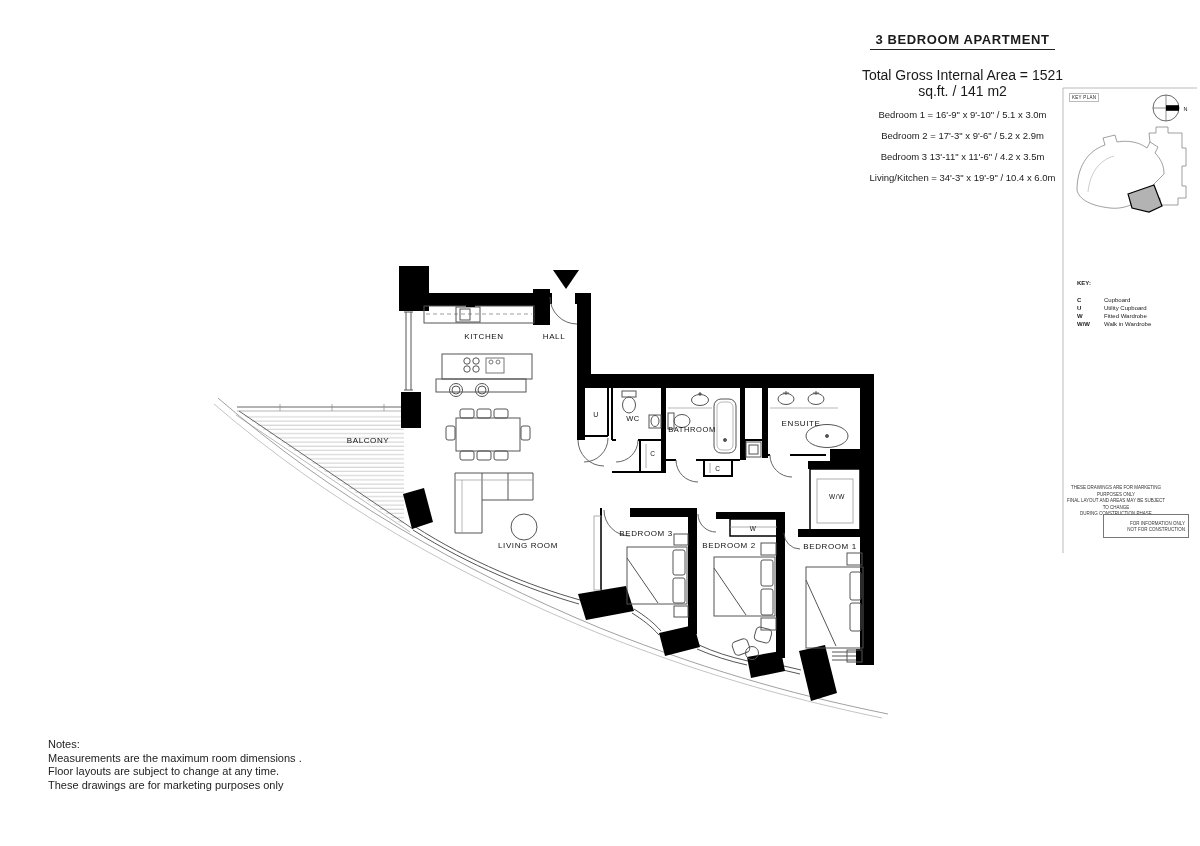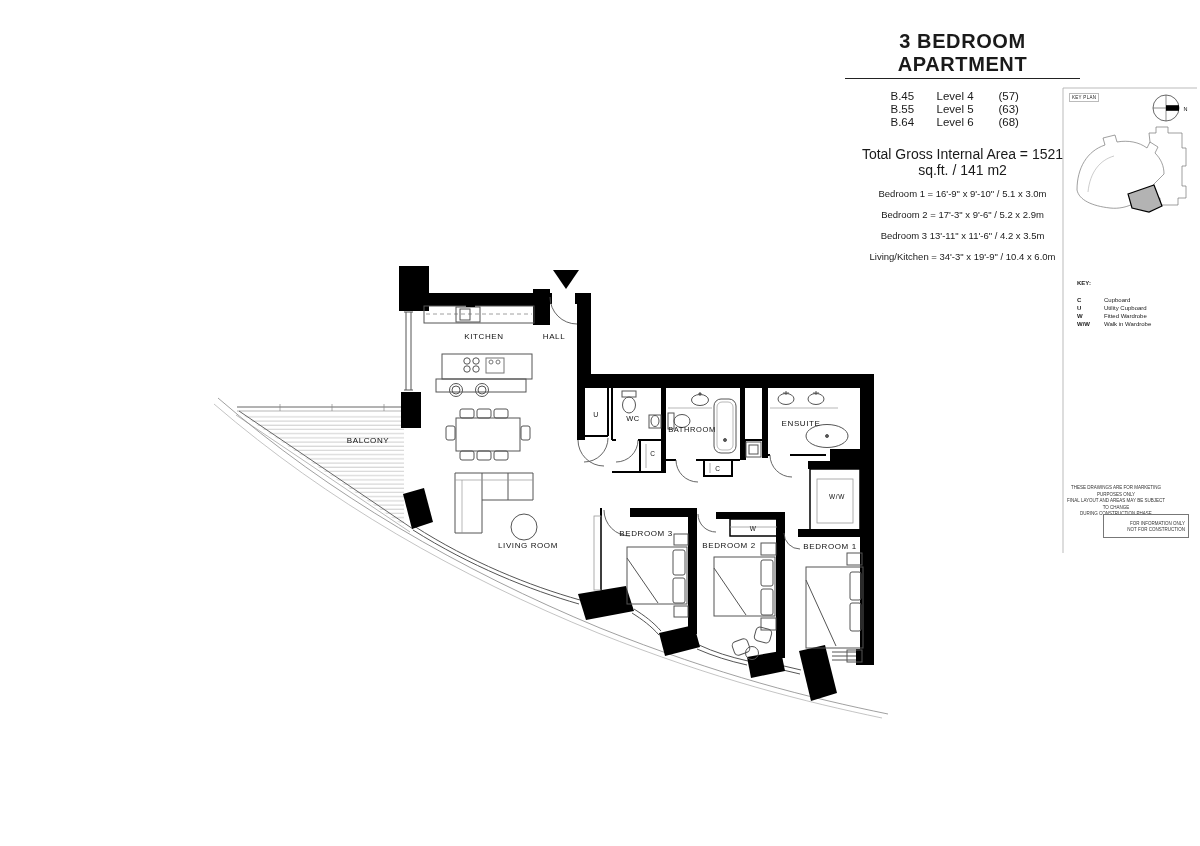--- a/index.html
+++ b/index.html
@@ -3,21 +3,21 @@
 <meta charset="utf-8">
 <style>
   html,body{margin:0;padding:0;background:#fff;}
   .sheet{position:relative;width:1200px;height:846px;background:#ffffff;overflow:hidden;
          font-family:"Liberation Sans",sans-serif;color:#1a1a1a;}
   svg{position:absolute;left:0;top:0;}
   svg text{font-family:"Liberation Sans",sans-serif;fill:#111;}
 
   
   .title-block{position:absolute;left:845px;top:30px;width:235px;text-align:center;}
-  .tb-title{display:inline-block;font-size:20px;font-weight:bold;letter-spacing:.6px;
+  .tb-title{display:inline-block;font-size:13px;font-weight:bold;letter-spacing:.6px;
             border-bottom:1.5px solid #222;padding:0 6px 2px 6px;}
   .tb-units{margin-top:11px;font-size:11.5px;line-height:13px;}
   .unit-row{display:flex;justify-content:center;}
   .unit-row span{display:inline-block;text-align:left;}
   .u-code{width:46px;}
   .u-level{width:62px;}
   .u-count{width:36px;}
   .tb-area{margin-top:17px;font-size:14px;}
   .tb-dim{margin-top:10px;font-size:9.5px;}
 
@@ -297,37 +297,20 @@
   <g fill="#ffffff" stroke="#777" stroke-width="0.7">
     <polygon points="1149,133 1156,133 1156,127 1168,127 1168,133 1182,133 1182,148 1186,148 1186,166 1182,166 1182,186 1186,186 1186,198 1178,198 1178,205 1160,205 1160,198 1152,198 1152,180 1148,180 1148,160 1152,160"></polygon>
     <path d="M 1077,190 C 1077,168 1087,151 1105,145 L 1103,138 L 1115,135 L 1117,142 C 1128,140 1139,142 1147,148 L 1150,142 L 1158,147 L 1155,153 C 1161,159 1164,166 1164,174 L 1152,186 C 1144,200 1128,210 1110,208 C 1092,206 1079,200 1077,190 Z"></path>
     <path d="M 1088,192 C 1090,172 1100,160 1114,156" fill="none" stroke="#999" stroke-width="0.5"></path>
     <polygon points="1128,194 1154,185 1162,206 1149,212 1132,208" fill="#b3b3b3" stroke="#000" stroke-width="1.2"></polygon>
   </g>
 </svg>
 
 <div class="title-block">
   <div class="tb-title">3 BEDROOM APARTMENT</div>
-  <div class="tb-units">
-    <div class="unit-row">
-      <span class="u-code">B.45</span>
-      <span class="u-level">Level 4</span>
-      <span class="u-count">(57)</span>
-    </div>
-    <div class="unit-row">
-      <span class="u-code">B.55</span>
-      <span class="u-level">Level 5</span>
-      <span class="u-count">(63)</span>
-    </div>
-    <div class="unit-row">
-      <span class="u-code">B.64</span>
-      <span class="u-level">Level 6</span>
-      <span class="u-count">(68)</span>
-    </div>
-  </div>
   <div class="tb-area">Total Gross Internal Area = 1521 sq.ft. / 141 m2</div>
   <div class="tb-dim">Bedroom 1 = 16'-9" x 9'-10" / 5.1 x 3.0m</div>
   <div class="tb-dim">Bedroom 2 = 17'-3" x 9'-6" / 5.2 x 2.9m</div>
   <div class="tb-dim">Bedroom 3  13'-11" x 11'-6" / 4.2 x 3.5m</div>
   <div class="tb-dim">Living/Kitchen = 34'-3" x 19'-9" / 10.4 x 6.0m</div>
 </div>
 
 <div class="keyplan-label">KEY PLAN</div>
 
 <div class="key-legend">
@@ -353,14 +336,20 @@
 <div class="disclaimer">
   <div>THESE DRAWINGS ARE FOR MARKETING PURPOSES ONLY</div>
   <div>FINAL LAYOUT AND AREAS MAY BE SUBJECT TO CHANGE</div>
   <div>DURING CONSTRUCTION PHASE</div>
 </div>
 <div class="stamp-box">
   <div>FOR INFORMATION ONLY</div>
   <div>NOT FOR CONSTRUCTION</div>
 </div>
 
+<div class="notes">
+  <div>Notes:</div>
+  <div>Measurements are the maximum room dimensions .</div>
+  <div>Floor layouts are subject to change at any time.</div>
+  <div>These drawings are for marketing purposes only</div>
+</div>
 
 </div>
 
 </body></html>

